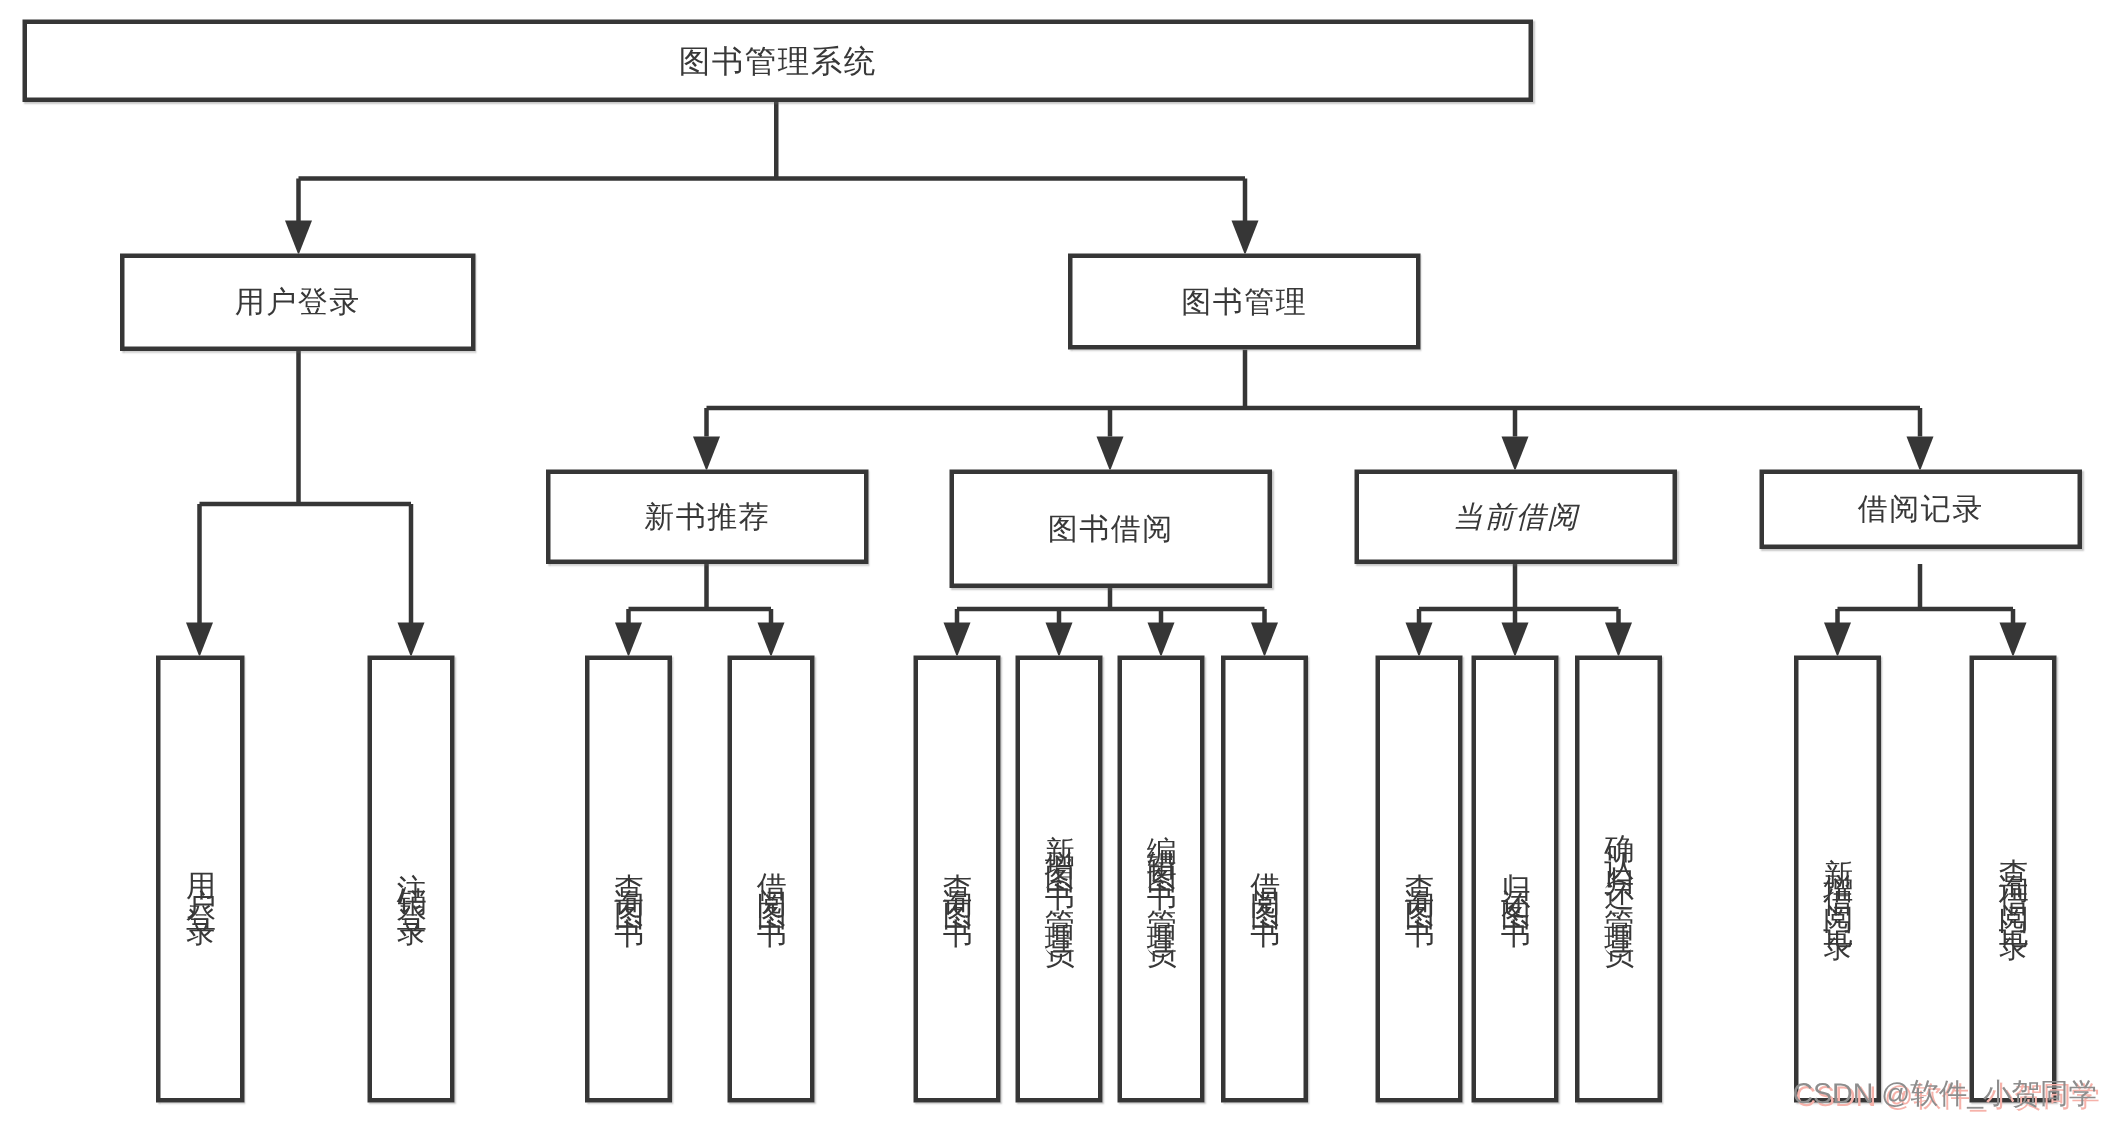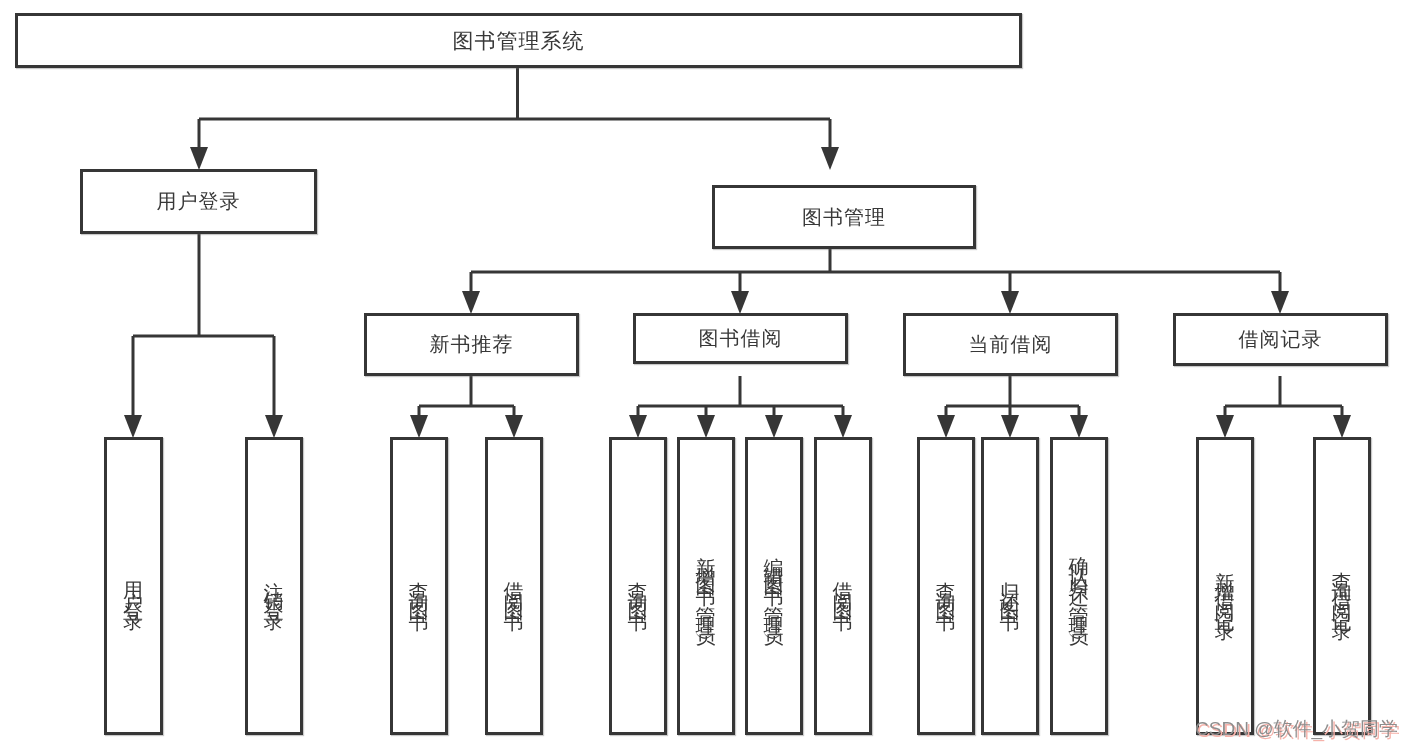--- a/index.html
+++ b/index.html
@@ -87,31 +87,31 @@
     </g>
   </svg>
 
   <div class="node root" style="left:15px; top:13px; width:1007px; height:55px;">
     <span class="hlabel">图书管理系统</span>
   </div>
 
   <div class="node" style="left:80px; top:169px; width:237px; height:65px;">
     <span class="hlabel">用户登录</span>
   </div>
-  <div class="node" style="left:712px; top:169px; width:264px; height:64px;margin-top:16px;">
+  <div class="node" style="left:712px; top:169px; width:235px; height:64px;">
     <span class="hlabel">图书管理</span>
   </div>
 
   <div class="node" style="left:364px; top:313px; width:215px; height:63px;">
     <span class="hlabel">新书推荐</span>
   </div>
-  <div class="node" style="left:633px; top:313px; width:215px; height:51px;">
+  <div class="node" style="left:633px; top:313px; width:215px; height:79px;">
     <span class="hlabel">图书借阅</span>
   </div>
-  <div class="node" style="left:903px; top:313px; width:215px; height:63px;">
+  <div class="node" style="left:903px; top:313px; width:215px; height:63px;font-style:italic;">
     <span class="hlabel">当前借阅</span>
   </div>
   <div class="node" style="left:1173px; top:313px; width:215px; height:53px;">
     <span class="hlabel">借阅记录</span>
   </div>
 
   <div class="node" style="left:104px; top:437px; width:59px; height:298px;">
     <span class="vlabel">用户登录</span>
   </div>
   <div class="node" style="left:245px; top:437px; width:58px; height:298px;">

